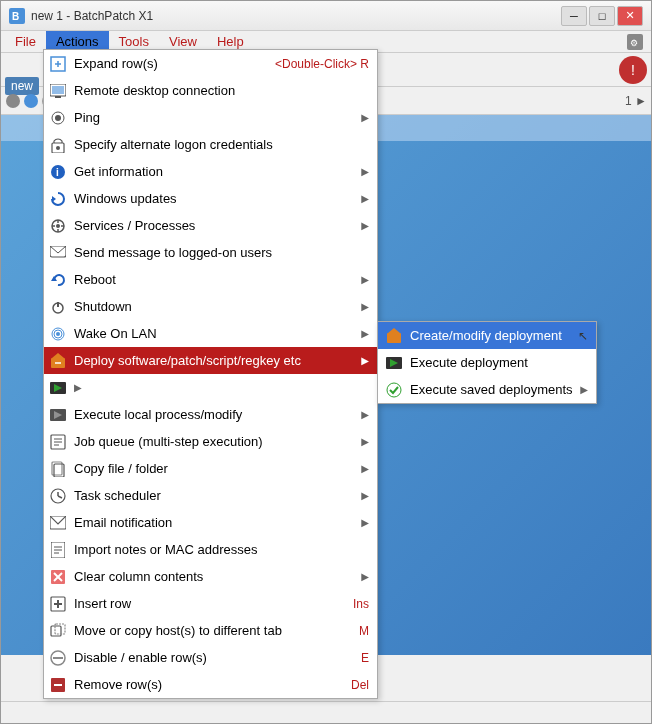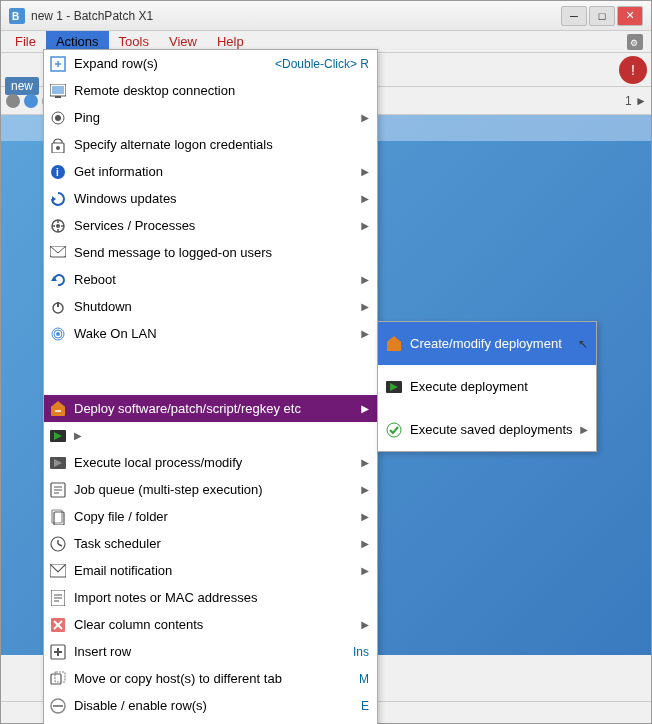--- a/index.html
+++ b/index.html
@@ -123,36 +123,35 @@
       padding: 0 8px 0 4px;
       cursor: pointer;
       position: relative;
       gap: 6px;
     }
     .menu-entry:hover, .menu-entry.selected {
       background: #3875d7;
       color: white;
     }
     .menu-entry.selected {
-      background: #701a75;
+      background: #b91c1c;
       color: white;
-      margin-top: 48px;
     }
     .menu-icon {
       width: 20px; height: 20px;
       display: flex; align-items: center; justify-content: center;
       font-size: 14px;
       flex-shrink: 0;
     }
     .menu-label {
       flex: 1;
       white-space: nowrap;
     }
     .menu-shortcut {
-      color: #0369a1;
+      color: #b91c1c;
       font-size: 12px;
     }
     .menu-arrow {
       font-size: 10px;
       color: #666;
     }
     .menu-entry.selected .menu-arrow { color: white; }
 
     
     .submenu {
@@ -161,21 +160,21 @@
       left: 376px;
       background: white;
       border: 1px solid #aaa;
       box-shadow: 2px 2px 6px rgba(0,0,0,0.2);
       width: 220px;
       z-index: 101;
     }
     .submenu-entry {
       display: flex;
       align-items: center;
-      height: 43px;
+      height: 27px;
       padding: 0 8px 0 6px;
       cursor: pointer;
       gap: 6px;
     }
     .submenu-entry:hover, .submenu-entry.highlighted {
       background: #3875d7;
       color: white;
     }
     .submenu-entry.highlighted {
       background: #3875d7;

